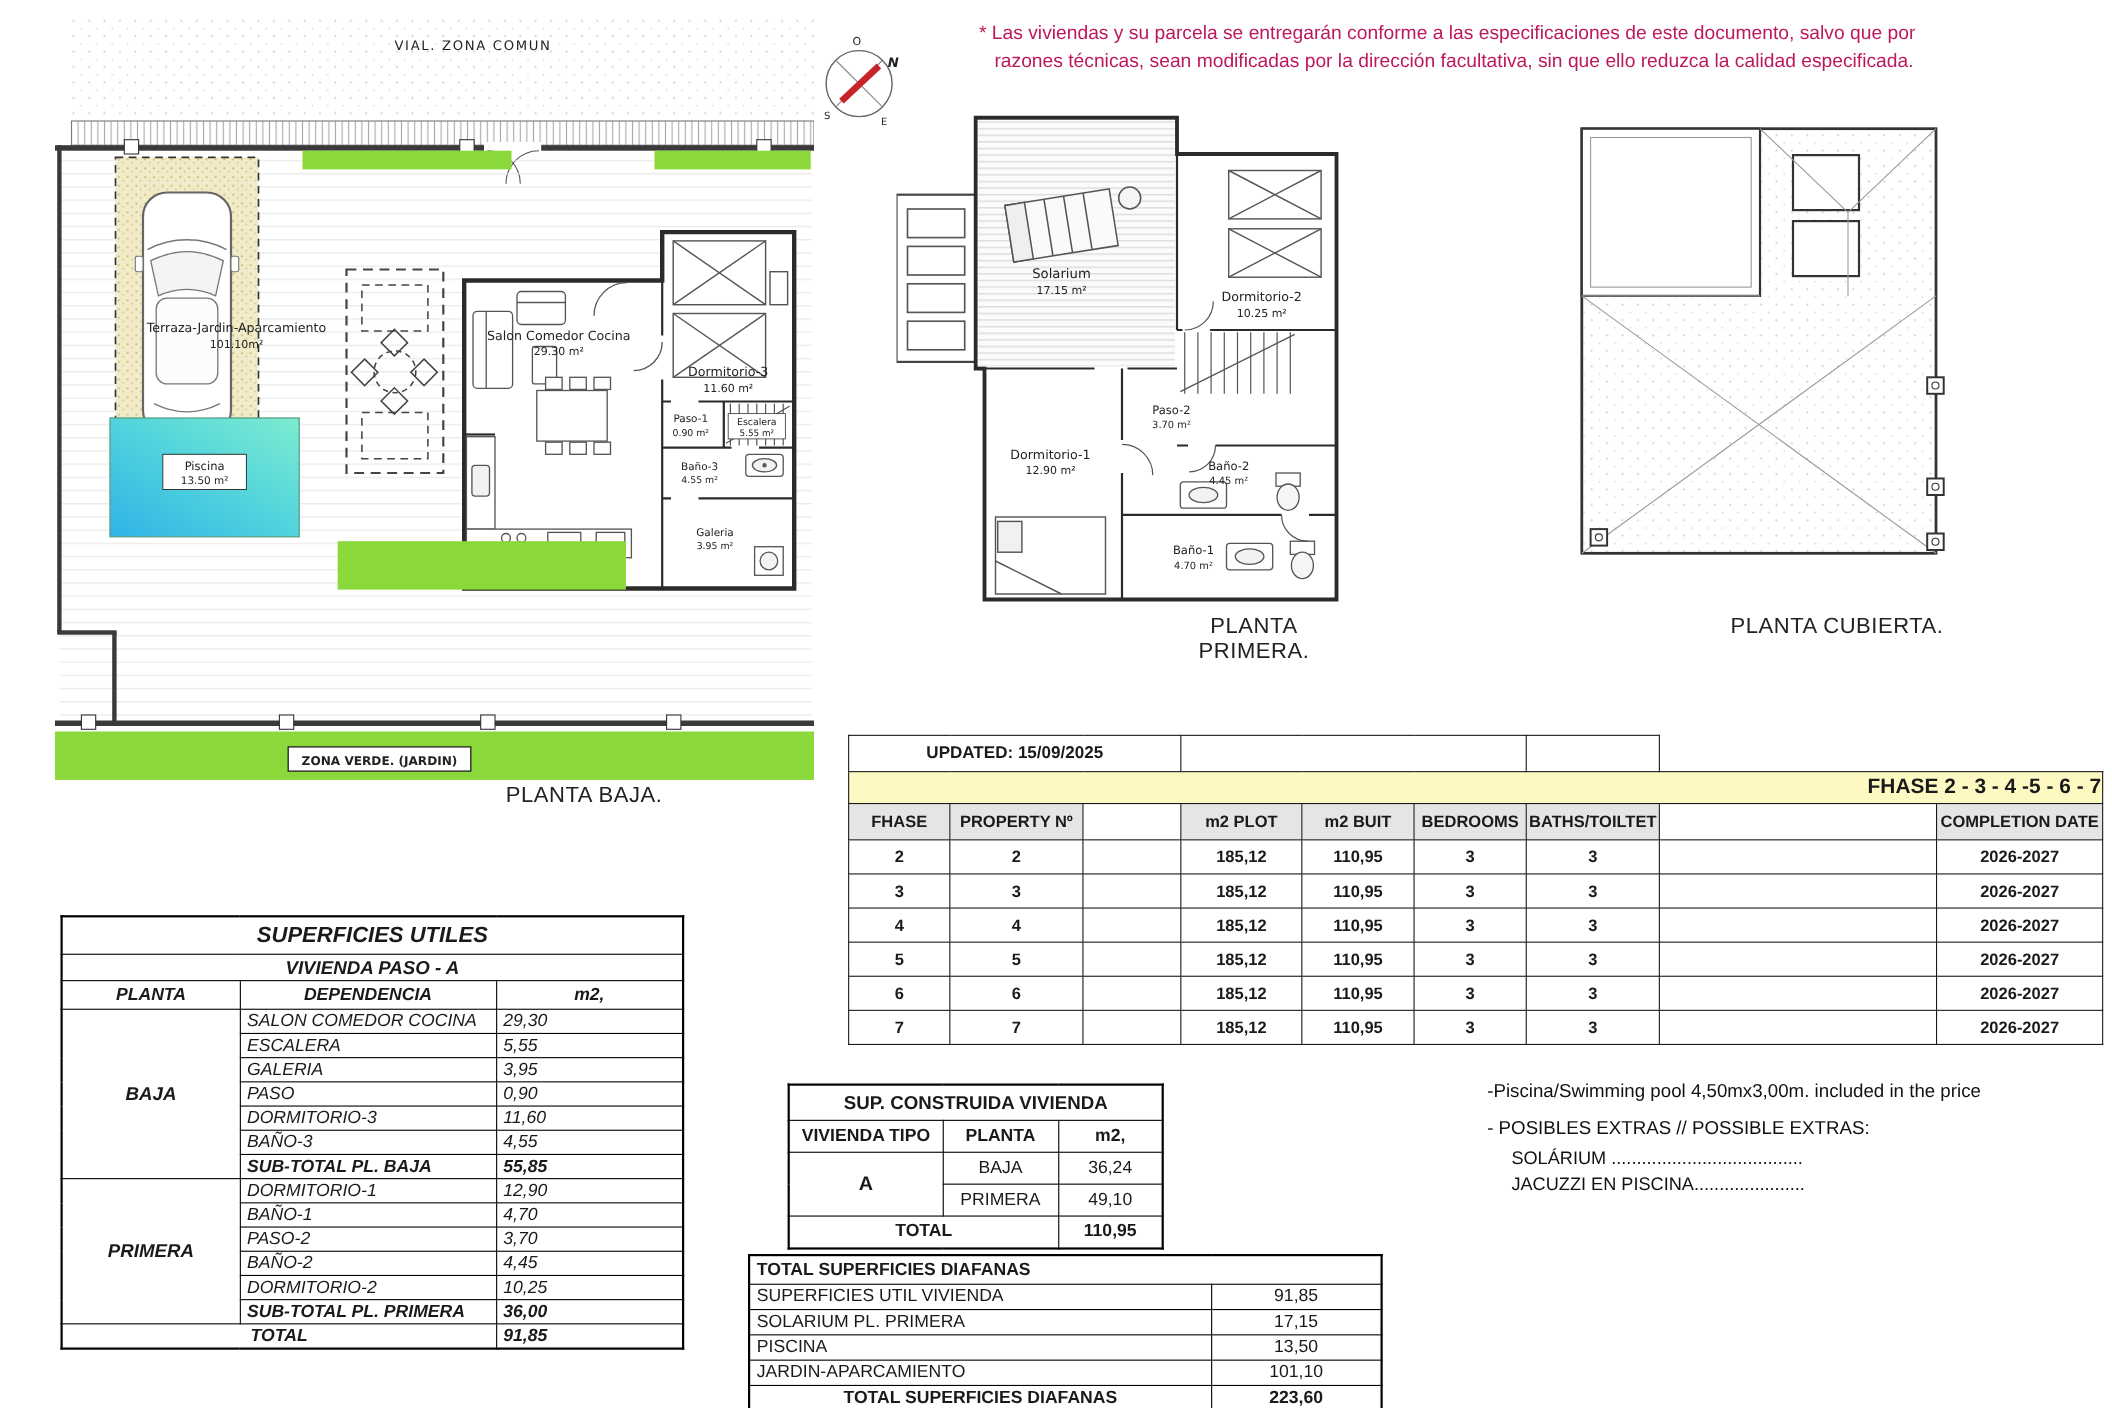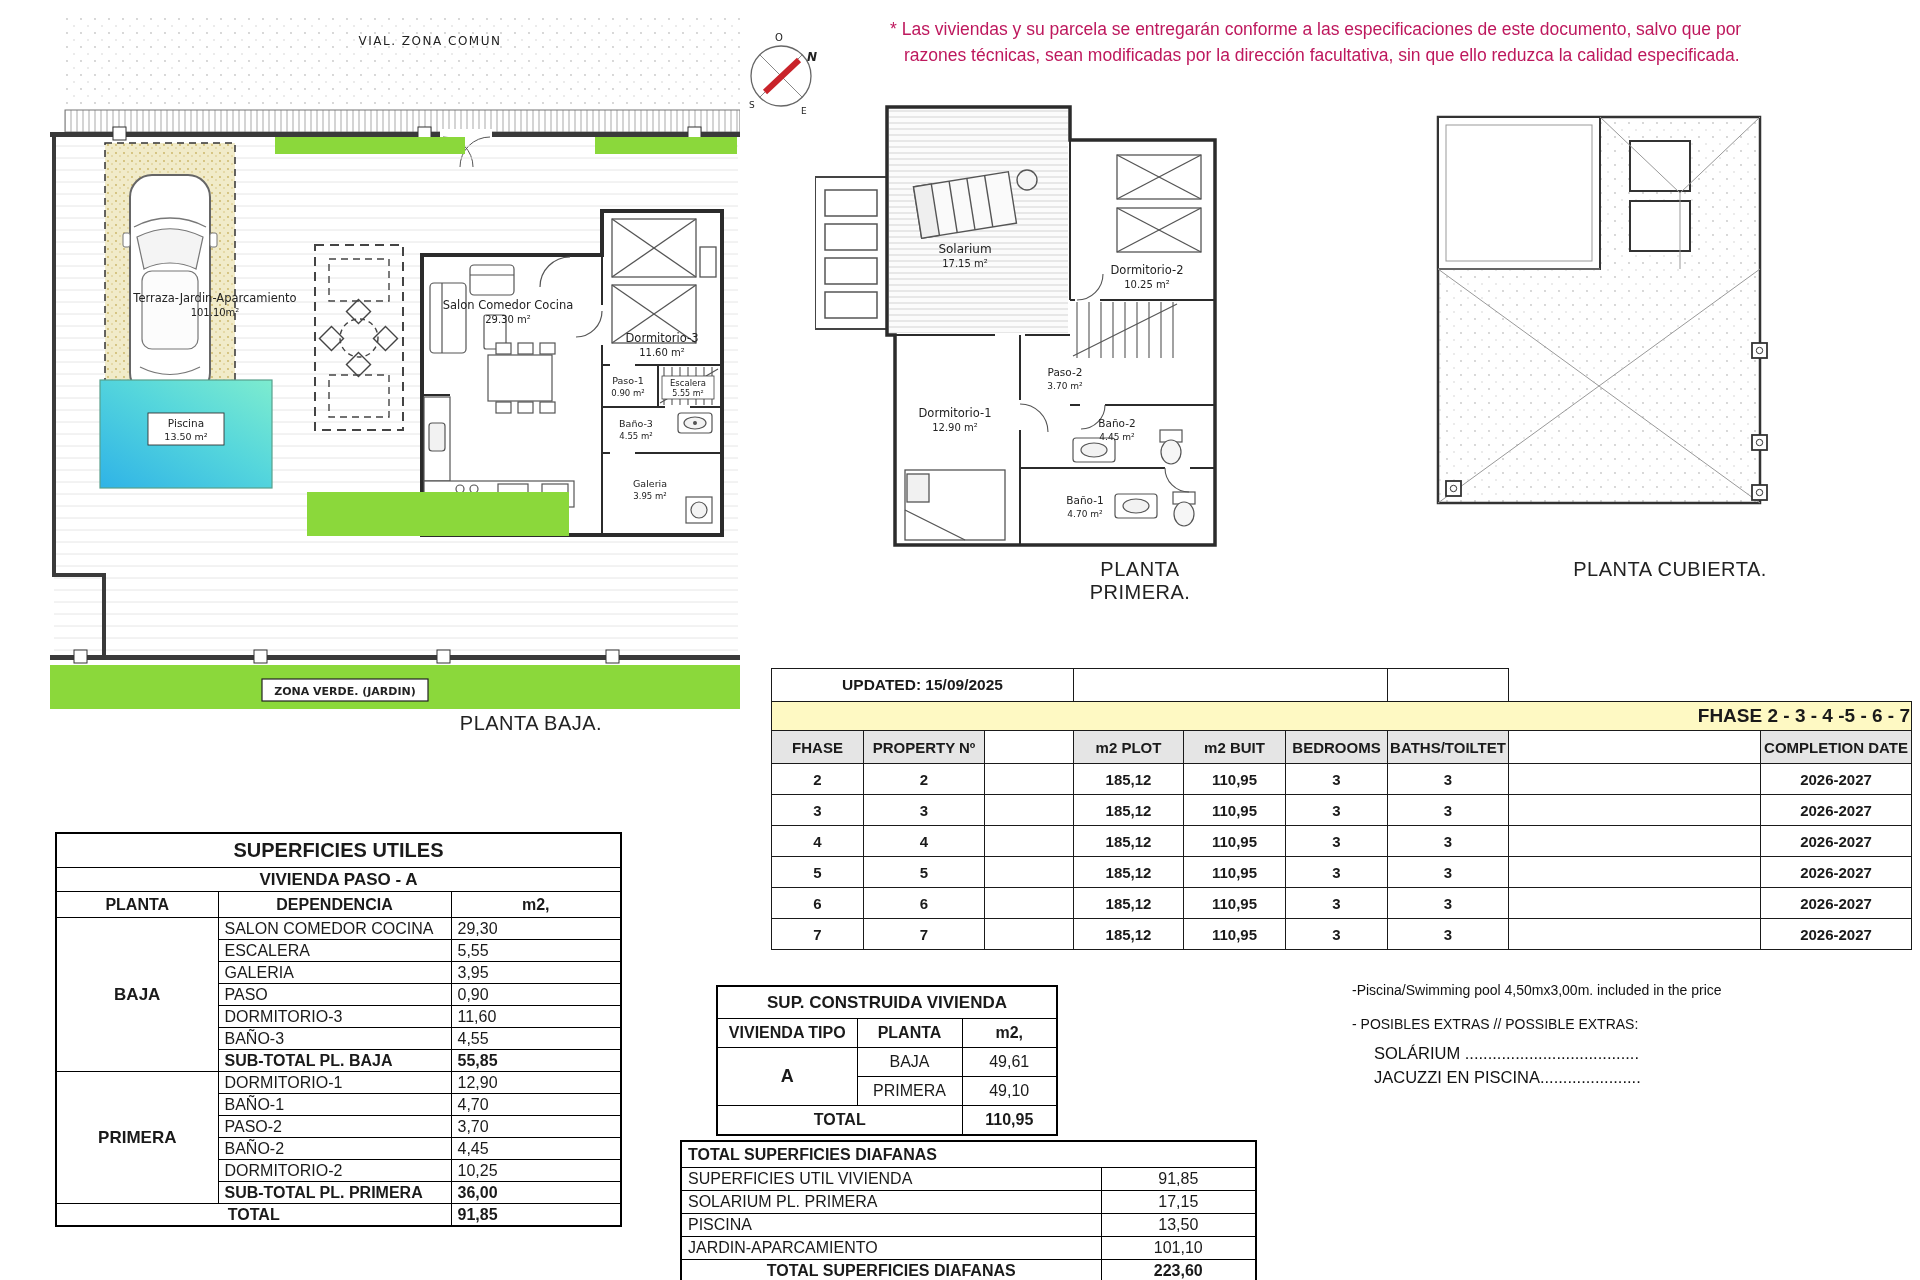--- a/index.html
+++ b/index.html
@@ -17,21 +17,21 @@
   
   .phase{width:1140px;font-size:15px;font-weight:600;text-align:center;}
   .phase td{border:1.6px solid #1a1a1a;height:28px;background:#fff;}
   .phase .updated td{height:30px;font-size:15.5px;}
   .phase td.nob{border:none;background:transparent;}
   .phase .banner td{background:#fef9c3;text-align:right;font-size:19px;font-weight:bold;padding-left:8px;height:26px;}
   .phase .hdr td{background:#e5e5e5;font-weight:bold;font-size:15px;height:30px;}
   .phase .hdr td.gap, .phase td.gap{background:#fff;}
   
   .sut{width:565px;font-size:16px;}
-  .sut td{border:1.4px solid #000;height:21px;padding:0 6px;}
+  .sut td{border:1.4px solid #000;height:21px;padding:0 6px;font-style:italic;}
   .sut .t1 td{font-size:20px;font-weight:bold;text-align:center;height:33px;}
   .sut .t2 td{font-size:17px;font-weight:bold;text-align:center;height:23px;}
   .sut .hdr td{font-weight:bold;text-align:center;font-size:16px;height:25px;}
   .sut td.planta{font-weight:bold;text-align:center;font-size:17px;}
   .sut td.val{}
   .sut tr.sub td{font-weight:bold;margin-top:16px;}
   
   .suc{width:340px;font-size:16px;text-align:center;}
   .suc td{border:1.5px solid #000;height:26px;}
   .suc .t1 td{font-weight:bold;font-size:17px;height:29px;}
@@ -39,21 +39,21 @@
   .suc td.tipo{font-weight:bold;font-size:18px;}
   .suc tr.tot td{font-weight:bold;}
   
   .dia{width:575px;font-size:16px;}
   .dia td{border:1.5px solid #000;height:22px;padding:0 6px;}
   .dia .t1 td{font-weight:bold;height:25px;}
   .dia td.val{text-align:center;}
   .dia tr.tot td{font-weight:bold;}
   .dia tr.tot td.lbl{text-align:center;}
   
-  .note{font-size:14px;color:#111;}
+  .note{font-size:17px;color:#111;}
   .note.ind{padding-left:22px;font-size:16.5px;}
   svg text{font-family:"DejaVu Sans",sans-serif;fill:#222;}
 </style>
 </head>
 <body>
 
 <div class="page">
 
   <svg class="abs" style="left:50px;top:15px;" width="690" height="700" viewBox="0 0 690 700">
     <defs>
@@ -583,21 +583,21 @@
         <td colspan="3">SUP. CONSTRUIDA VIVIENDA</td>
       </tr>
       <tr class="hdr">
         <td>VIVIENDA TIPO</td>
         <td>PLANTA</td>
         <td>m2,</td>
       </tr>
       <tr>
         <td class="tipo" rowspan="2">A</td>
         <td>BAJA</td>
-        <td>49,61</td>
+        <td>36,24</td>
       </tr>
       <tr>
         <td>PRIMERA</td>
         <td>49,10</td>
       </tr>
       <tr class="tot">
         <td colspan="2">TOTAL</td>
         <td>110,95</td>
       </tr>
     </tbody>

